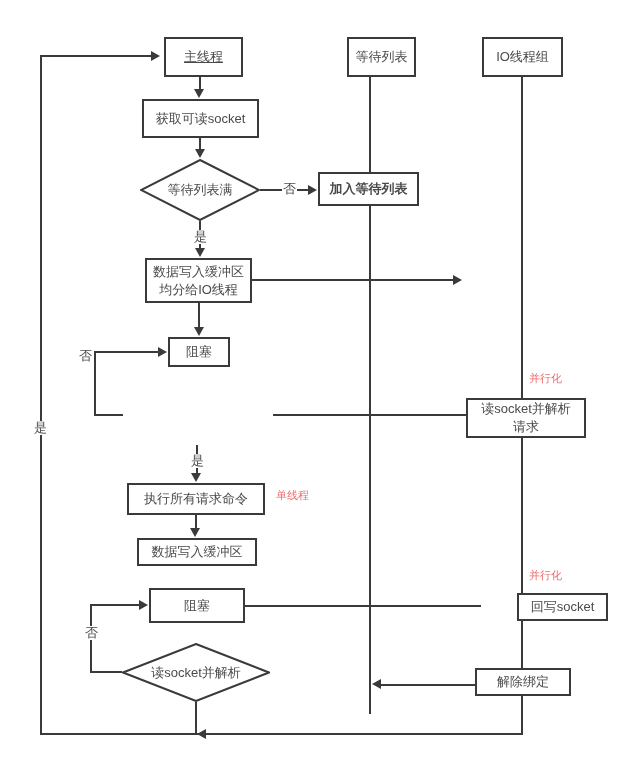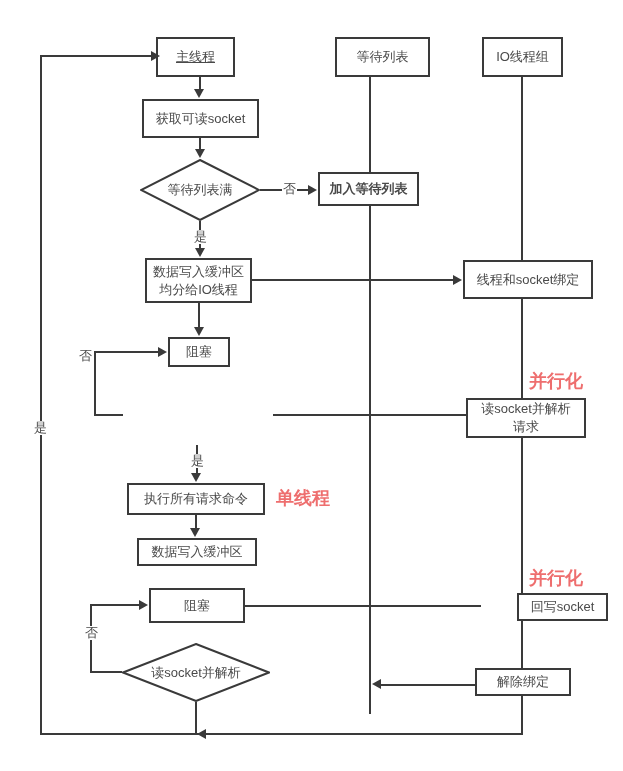--- a/index.html
+++ b/index.html
@@ -21,21 +21,21 @@
   }
   .hline,.vline{position:absolute;background:var(--line);z-index:1;}
   .hline{height:2px;}
   .vline{width:2px;}
   .arrow{position:absolute;width:0;height:0;z-index:4;}
   .arrow.right{border-top:5px solid transparent;border-bottom:5px solid transparent;border-left:9px solid var(--line);}
   .arrow.left{border-top:5px solid transparent;border-bottom:5px solid transparent;border-right:9px solid var(--line);}
   .arrow.down{border-left:5px solid transparent;border-right:5px solid transparent;border-top:9px solid var(--line);}
   .lbl{position:absolute;font-size:13px;color:var(--text);line-height:1.1;z-index:5;}
   .lbl.bg{background:#fff;padding:0 1px;}
-  .ann{position:absolute;font-size:18px;font-weight:bold;color:var(--red);line-height:1.1;z-index:5;}
+  .ann{position:absolute;font-size:11px;font-weight:normal;color:var(--red);line-height:1.1;z-index:5;}
   .diamond{position:absolute;z-index:3;text-align:right;}
   .diamond svg{display:block;}
   .diamond .dtext{
     position:absolute;left:0;top:0;right:0;bottom:0;display:flex;align-items:center;justify-content:center;
     font-size:13px;color:var(--text);z-index:4;
   }
 </style>
 </head>
 <body>
 
@@ -77,41 +77,38 @@
   <div class="arrow down" style="left:195px;top:248px;"></div>
   <div class="arrow right" style="left:453px;top:275px;"></div>
   <div class="arrow down" style="left:194px;top:327px;"></div>
   <div class="arrow right" style="left:158px;top:347px;"></div>
   <div class="arrow down" style="left:191px;top:473px;"></div>
   <div class="arrow down" style="left:190px;top:528px;"></div>
   <div class="arrow right" style="left:139px;top:600px;"></div>
   <div class="arrow left" style="left:372px;top:679px;"></div>
   <div class="arrow left" style="left:197px;top:729px;"></div>
 
-  <div class="box" style="left:156px;top:37px;width:79px;height:40px;text-decoration:underline;">
+  <div class="box" style="left:164px;top:37px;width:79px;height:40px;text-decoration:underline;">
     <span>主线程</span>
   </div>
-  <div class="box" style="left:335px;top:37px;width:95px;height:40px;">
+  <div class="box" style="left:347px;top:37px;width:69px;height:40px;">
     <span>等待列表</span>
   </div>
   <div class="box" style="left:482px;top:37px;width:81px;height:40px;">
     <span>IO线程组</span>
   </div>
   <div class="box" style="left:142px;top:99px;width:117px;height:39px;">
     <span>获取可读socket</span>
   </div>
   <div class="box" style="left:318px;top:172px;width:101px;height:34px;font-weight:bold;">
     <span>加入等待列表</span>
   </div>
   <div class="box" style="left:145px;top:258px;width:107px;height:45px;">
     <span>数据写入缓冲区</span>
     <span>均分给IO线程</span>
-  </div>
-  <div class="box" style="left:463px;top:260px;width:130px;height:39px;">
-    <span>线程和socket绑定</span>
   </div>
   <div class="box" style="left:168px;top:337px;width:62px;height:30px;">
     <span>阻塞</span>
   </div>
   <div class="box" style="left:466px;top:398px;width:120px;height:40px;">
     <span>读socket并解析</span>
     <span>请求</span>
   </div>
   <div class="box" style="left:127px;top:483px;width:138px;height:32px;">
     <span>执行所有请求命令</span>

